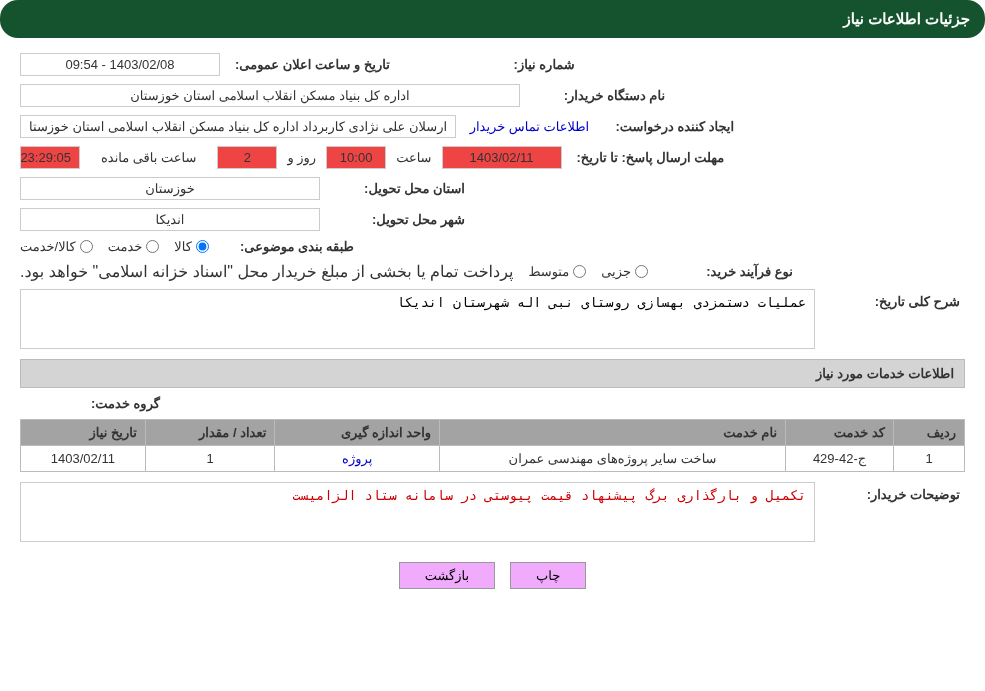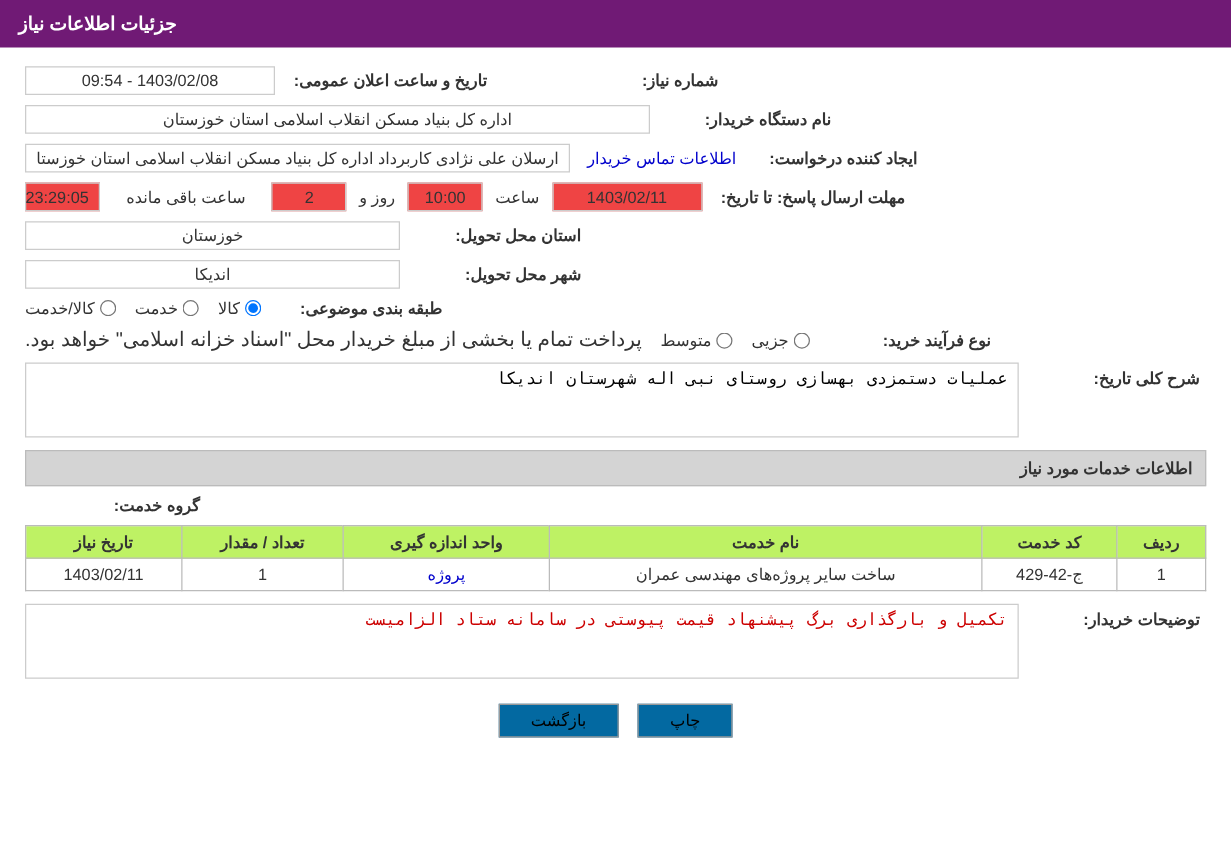--- a/index.html
+++ b/index.html
@@ -10,26 +10,27 @@
       font-size: 13px;
       color: #333;
     }
     .page-wrapper {
       max-width: 985px;
       margin: 0 auto;
       background: #fff;
       min-height: 691px;
     }
     .header-bar {
-      background: #701a75;
+      background: #14532d;
       color: #fff;
-      text-align: left;
+      text-align: right;
       padding: 10px 15px;
       font-size: 15px;
       font-weight: bold;
+      border-radius: 18px;
     }
     .content {
       padding: 15px 20px;
     }
     .label {
       font-weight: bold;
       white-space: nowrap;
       margin-right: 5px;
       margin-left: 10px;
       min-width: 130px;
@@ -89,45 +90,45 @@
       text-align: right;
       background: #fff;
       resize: none;
     }
     .service-table {
       width: 100%;
       border-collapse: collapse;
       margin-top: 5px;
     }
     .service-table th {
-      background: #bef264;
+      background: #a3a3a3;
       border: 1px solid #bbb;
       padding: 5px 8px;
-      text-align: center;
+      text-align: right;
       font-weight: bold;
     }
     .service-table td {
       border: 1px solid #bbb;
       padding: 5px 8px;
       text-align: center;
     }
     .service-table td.link-blue {
       color: #0000cc;
     }
     .buttons-row {
       display: flex;
       justify-content: center;
       gap: 15px;
       margin-top: 20px;
       padding-bottom: 20px;
     }
     .btn {
       padding: 5px 25px;
       border: 1px solid #999;
-      background: #0369a1;
+      background: #f0abfc;
       cursor: pointer;
       font-family: Tahoma, Arial, sans-serif;
       font-size: 13px;
     }
     .row-flex {
       display: flex;
       align-items: center;
       justify-content: flex-end;
       margin-bottom: 8px;
       gap: 5px;

